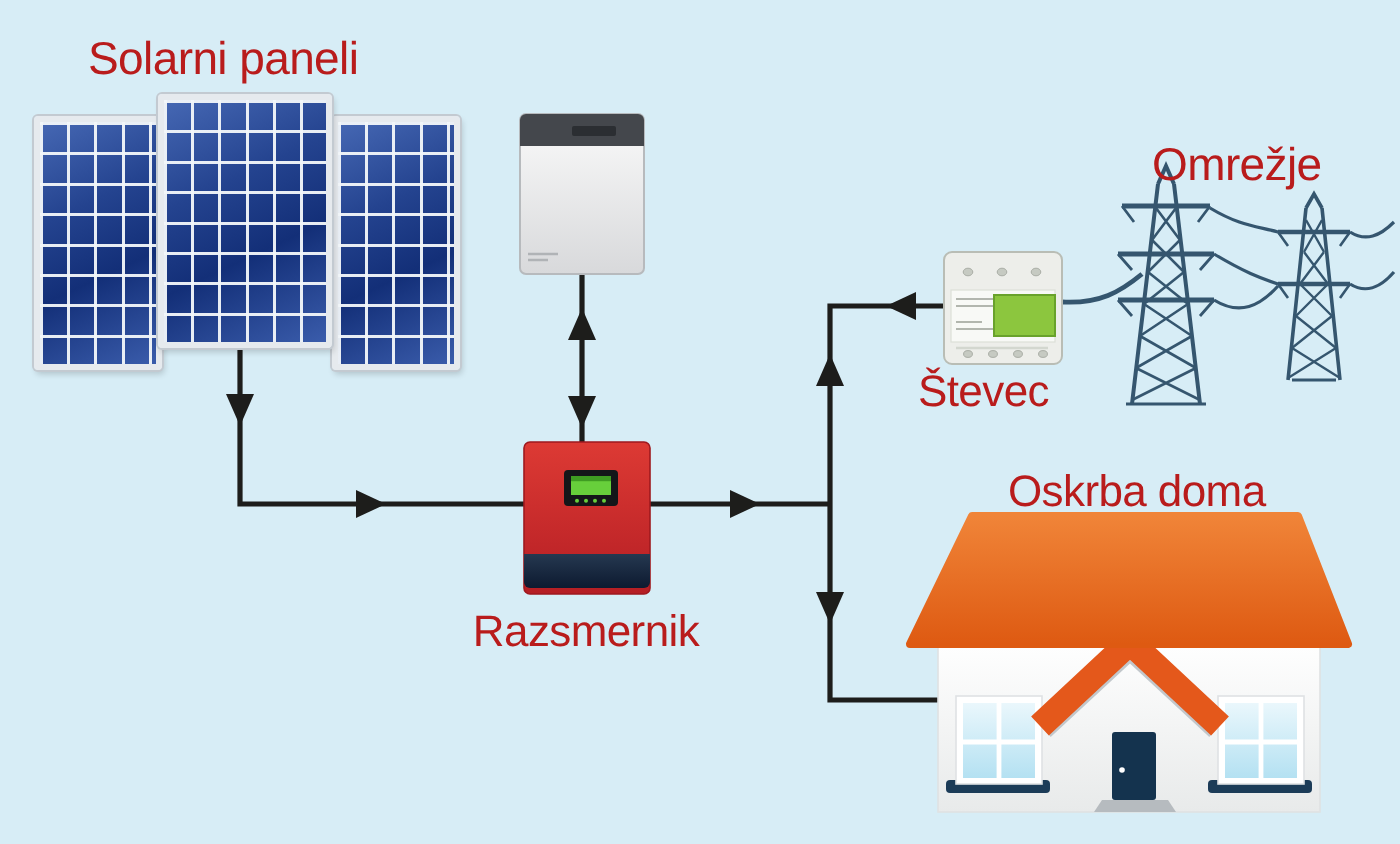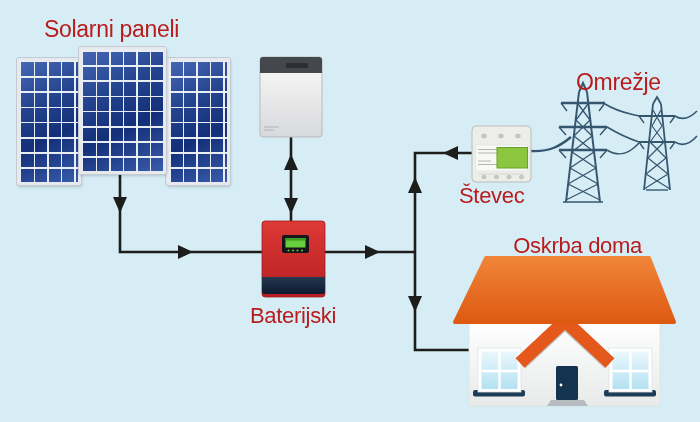--- a/index.html
+++ b/index.html
@@ -16,21 +16,21 @@
     font-weight:400;
     color:#b91c1c;
     letter-spacing:-0.3px;
     white-space:pre-line;
   }
   .label-solar   {left:44px;  top:16px;  font-size:23px;}
   .label-battery {left:329px; top:56px;  font-size:20px; width:112px; line-height:1.6;}
   .label-grid    {left:576px; top:69px;  font-size:23px;}
   .label-meter   {left:459px; top:183px; font-size:22px;}
   .label-inverter{left:228px; top:303px; width:130px; text-align:center; font-size:22px;}
-  .label-home    {left:472px; top:233px; width:170px; text-align:right; font-size:22px;}
+  .label-home    {left:504px; top:233px; width:170px; text-align:left; font-size:22px;}
 
   
   .panel{
     position:absolute;
     background:
       repeating-linear-gradient(to right, rgba(243,247,250,.95) 0 1.5px, transparent 1.5px 13.6px),
       repeating-linear-gradient(to bottom, rgba(243,247,250,.95) 0 1.5px, transparent 1.5px 15.2px),
       linear-gradient(155deg, #4668b4 0%, #24438f 35%, #132f78 62%, #3a5cab 100%);
     border:3px solid #e6eaee;
     border-radius:2px;
@@ -189,16 +189,16 @@
     </g>
   </svg>
 
   <div class="panel panel-left"></div>
   <div class="panel panel-right"></div>
   <div class="panel panel-center"></div>
 
   <div class="label label-solar">Solarni paneli</div>
   <div class="label label-grid">Omrežje</div>
   <div class="label label-meter">Števec</div>
-  <div class="label label-inverter">Baterijski</div>
+  <div class="label label-inverter">Razsmernik</div>
   <div class="label label-home">Oskrba doma</div>
 
 </div>
 
 </body></html>

